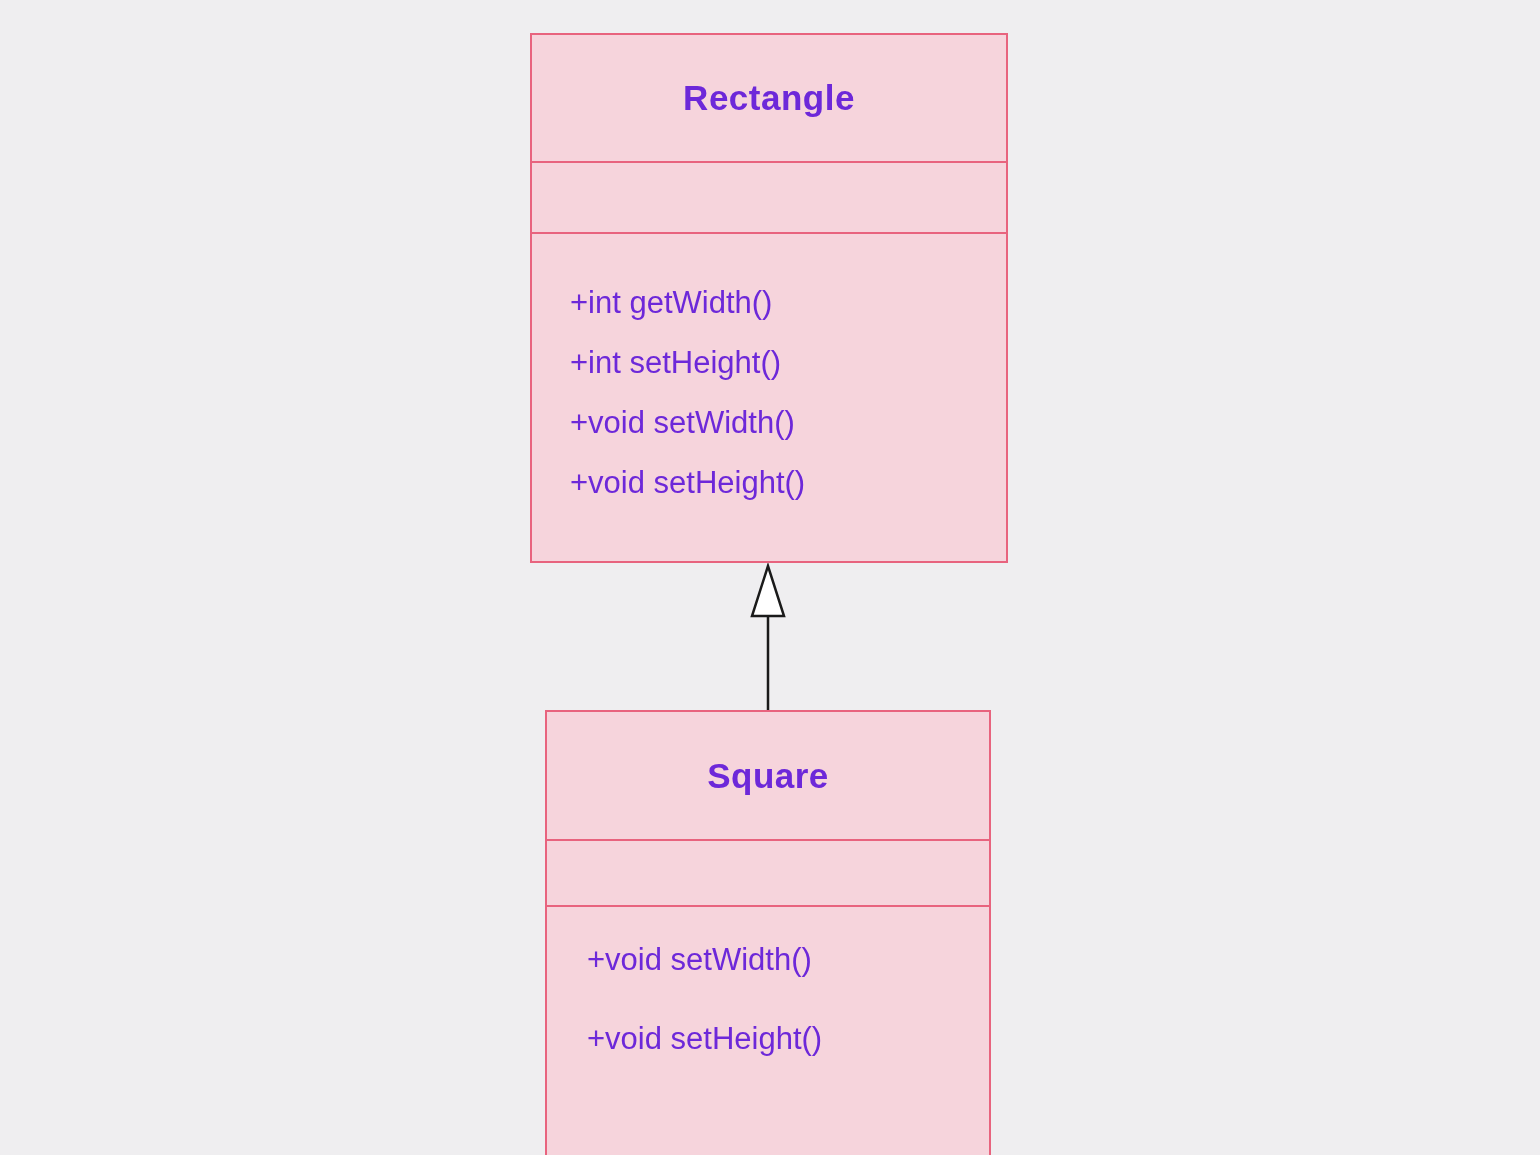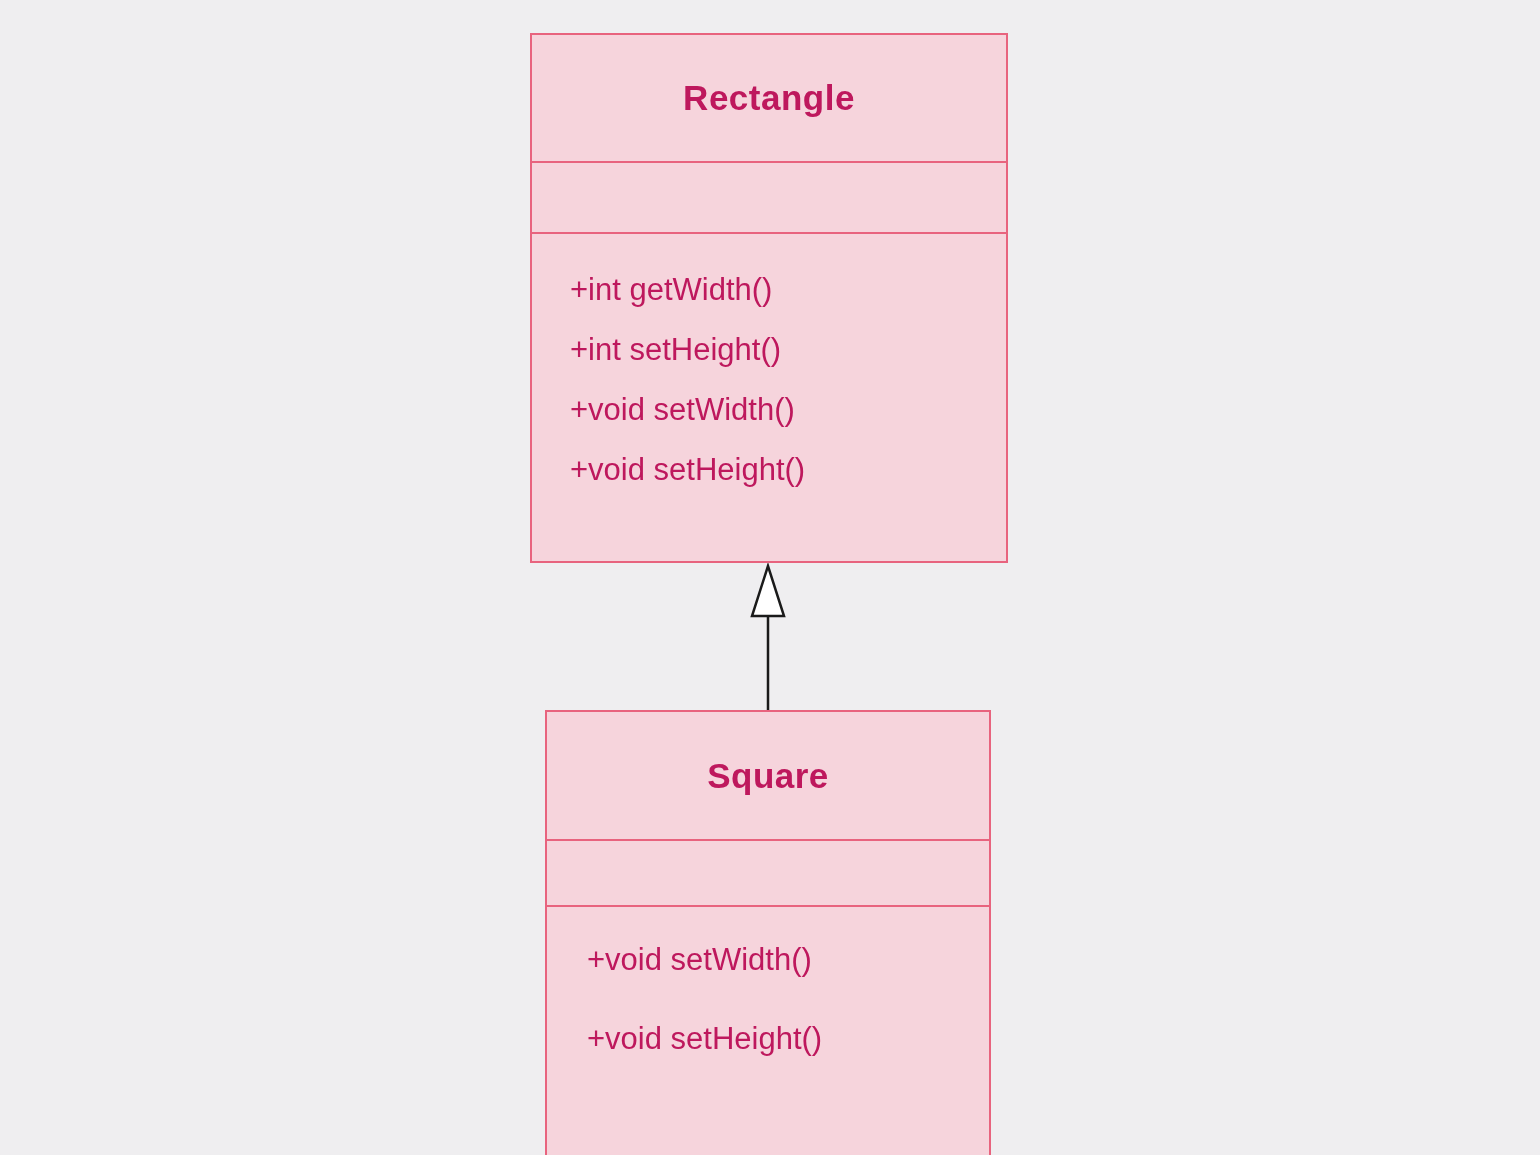--- a/index.html
+++ b/index.html
@@ -17,21 +17,21 @@
     position: absolute;
     inset: 0;
   }
 
   .uml-class {
     position: absolute;
     background: #f6d4dc;
     border: 2px solid #e8637e;
     display: flex;
     flex-direction: column;
-    color: #be185d;
+    color: #6d28d9;
   }
 
   .class-title {
     display: flex;
     align-items: center;
     justify-content: center;
     font-weight: bold;
     font-size: 35px;
     letter-spacing: 0.5px;
     border-bottom: 2px solid #e8637e;
@@ -52,21 +52,21 @@
 
   
   .box-rectangle {
     left: 530px;
     top: 33px;
     width: 478px;
     height: 530px;
   }
   .box-rectangle .class-title { height: 128px; }
   .box-rectangle .class-attributes { height: 71px; }
-  .box-rectangle .class-methods { padding: 26px 0 0 38px; }
+  .box-rectangle .class-methods { padding: 39px 0 0 38px; }
   .box-rectangle .method { line-height: 60px; }
 
   
   .box-square {
     left: 545px;
     top: 710px;
     width: 446px;
     height: 477px;
   }
   .box-square .class-title { height: 129px; }

